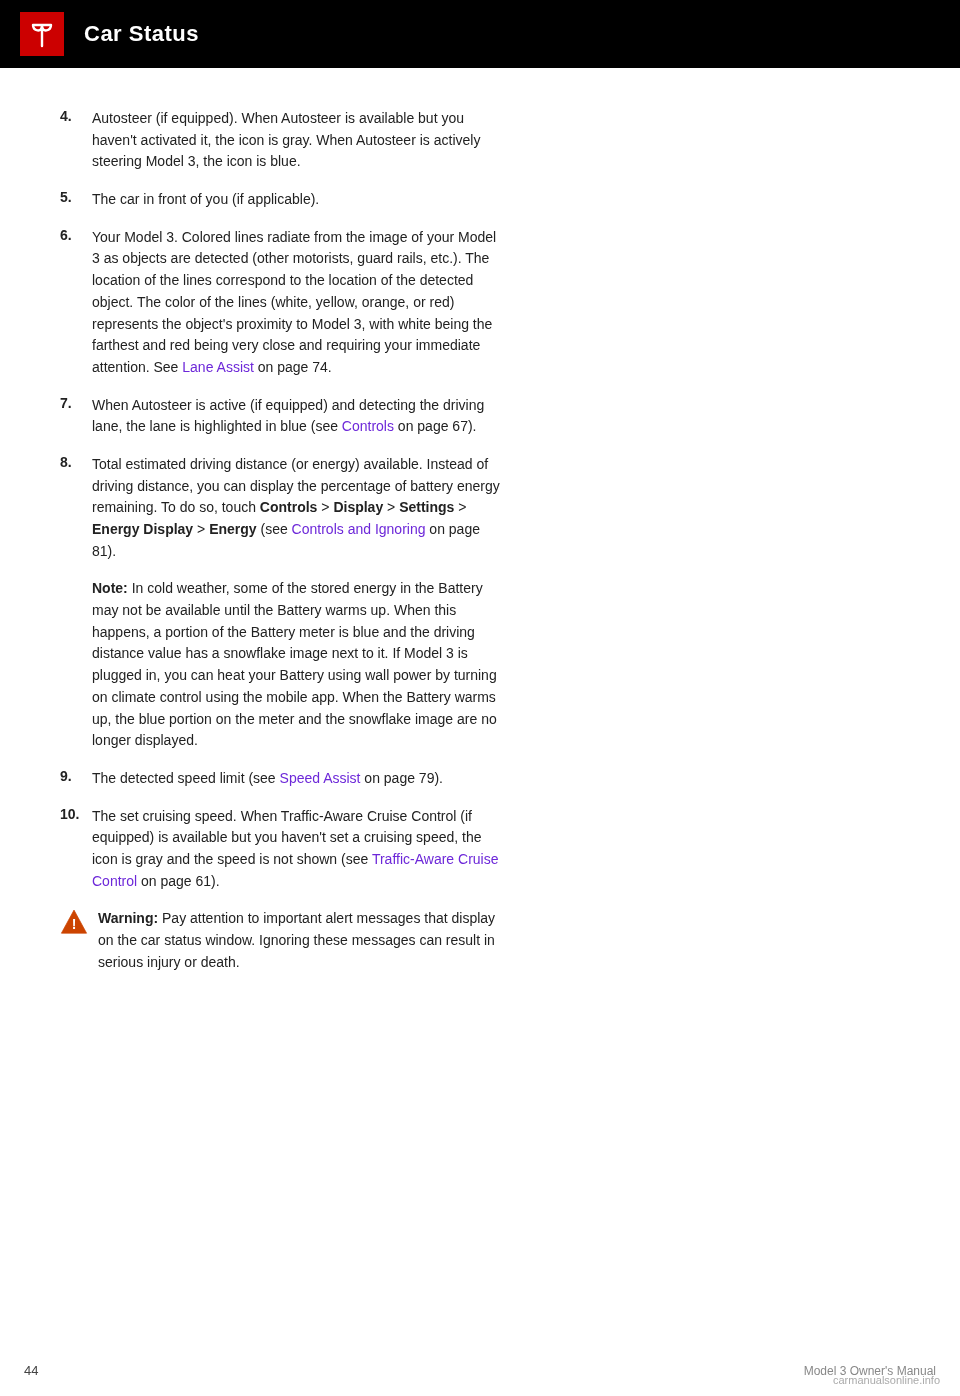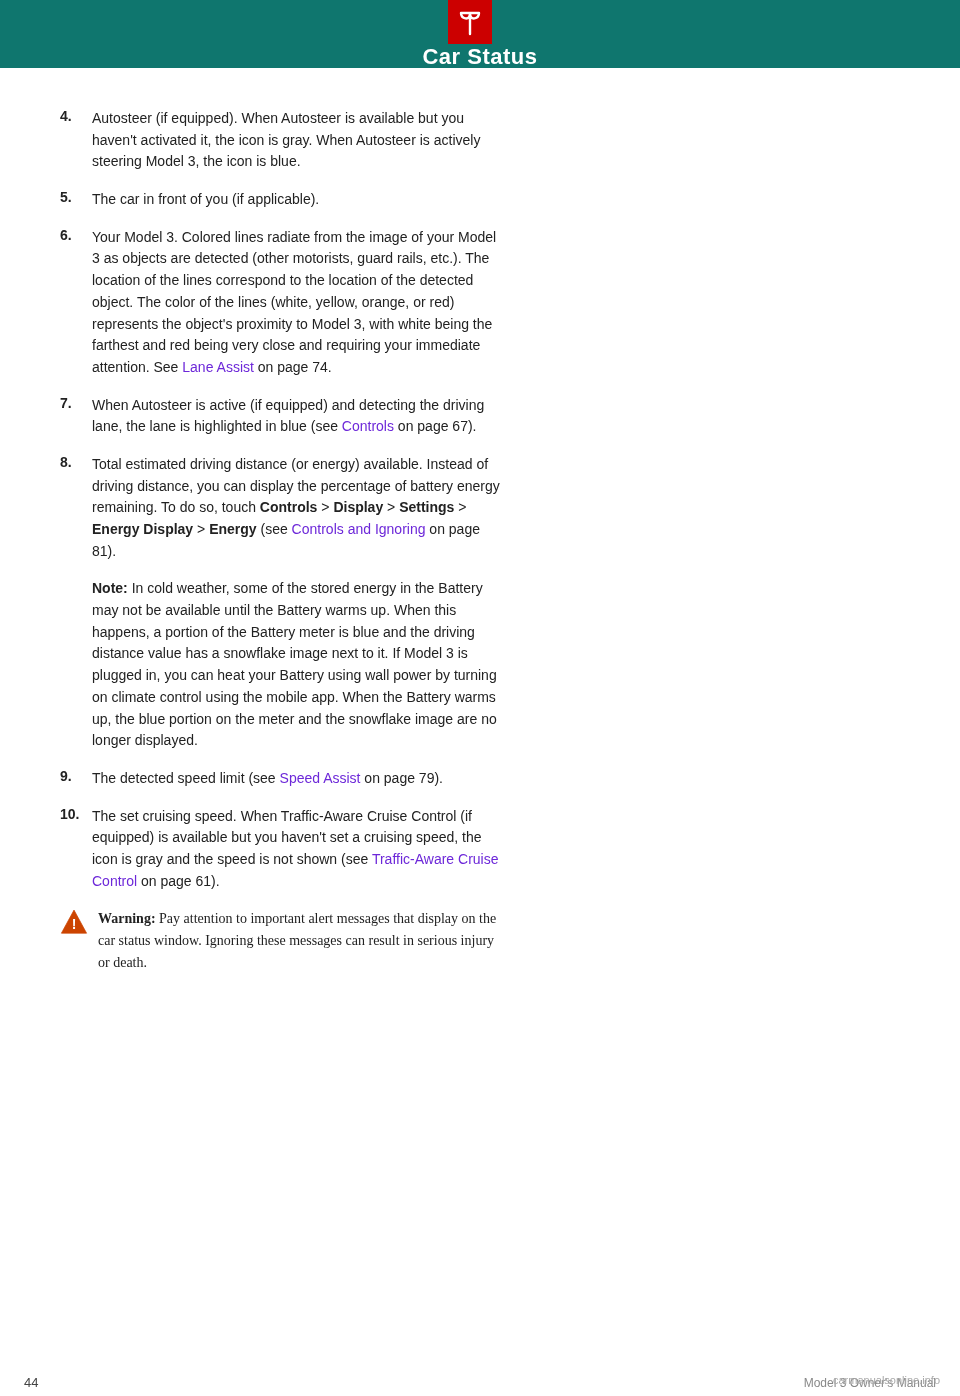--- a/index.html
+++ b/index.html
@@ -15,24 +15,23 @@
       font-family: Arial, Helvetica, sans-serif;
       font-size: 14px;
       color: #222;
       position: relative;
     }
 
     
     .header {
       display: flex;
       align-items: center;
-      background: #0f766e;
+      background: #000000;
       height: 68px;
       padding: 0 20px;
-      flex-direction: column;
     }
 
     .tesla-logo {
       width: 44px;
       height: 44px;
       background: #cc0000;
       display: flex;
       align-items: center;
       justify-content: center;
       flex-shrink: 0;
@@ -102,31 +101,30 @@
     .warning-icon {
       width: 28px;
       height: 28px;
       flex-shrink: 0;
       margin-right: 10px;
       margin-top: 0;
     }
 
     .warning-text {
       line-height: 1.55;
-      font-family: Liberation Serif, serif;
     }
 
     .warning-label {
       font-weight: bold;
     }
 
     
     .footer {
       position: absolute;
-      bottom: 6px;
+      bottom: 18px;
       left: 0;
       right: 0;
       display: flex;
       justify-content: space-between;
       align-items: center;
       padding: 0 24px;
     }
 
     .footer-page {
       font-size: 13px;

